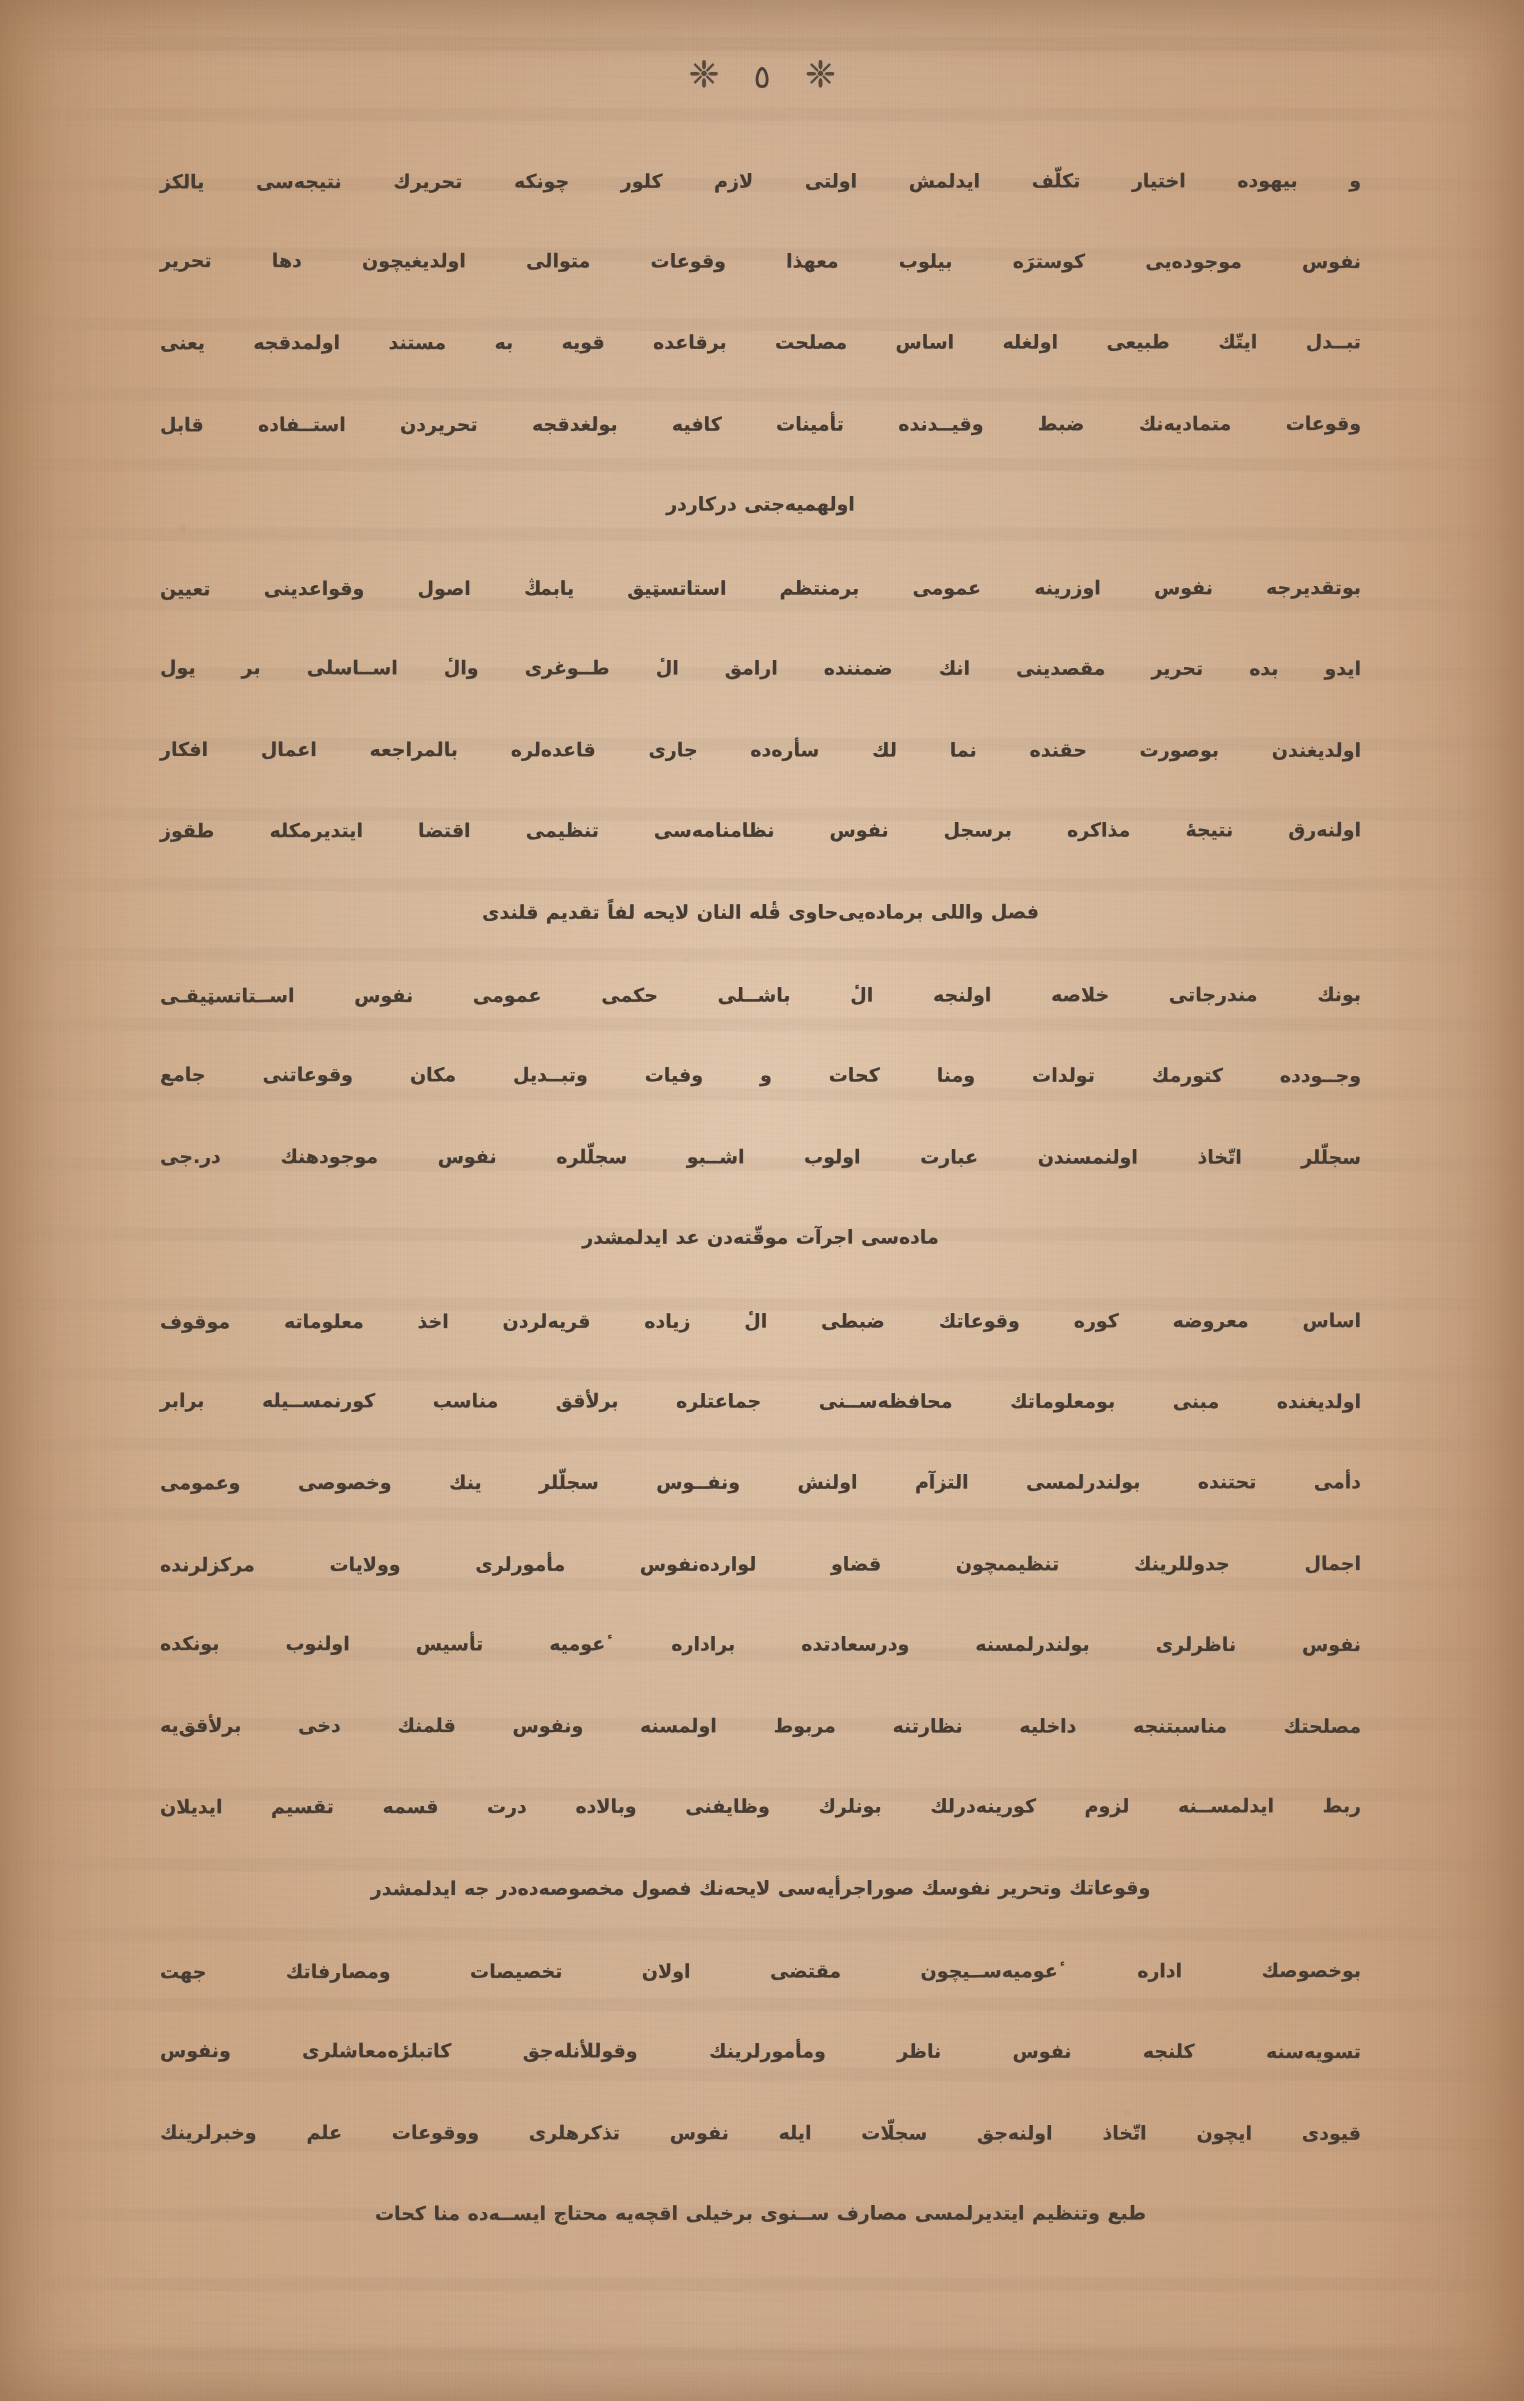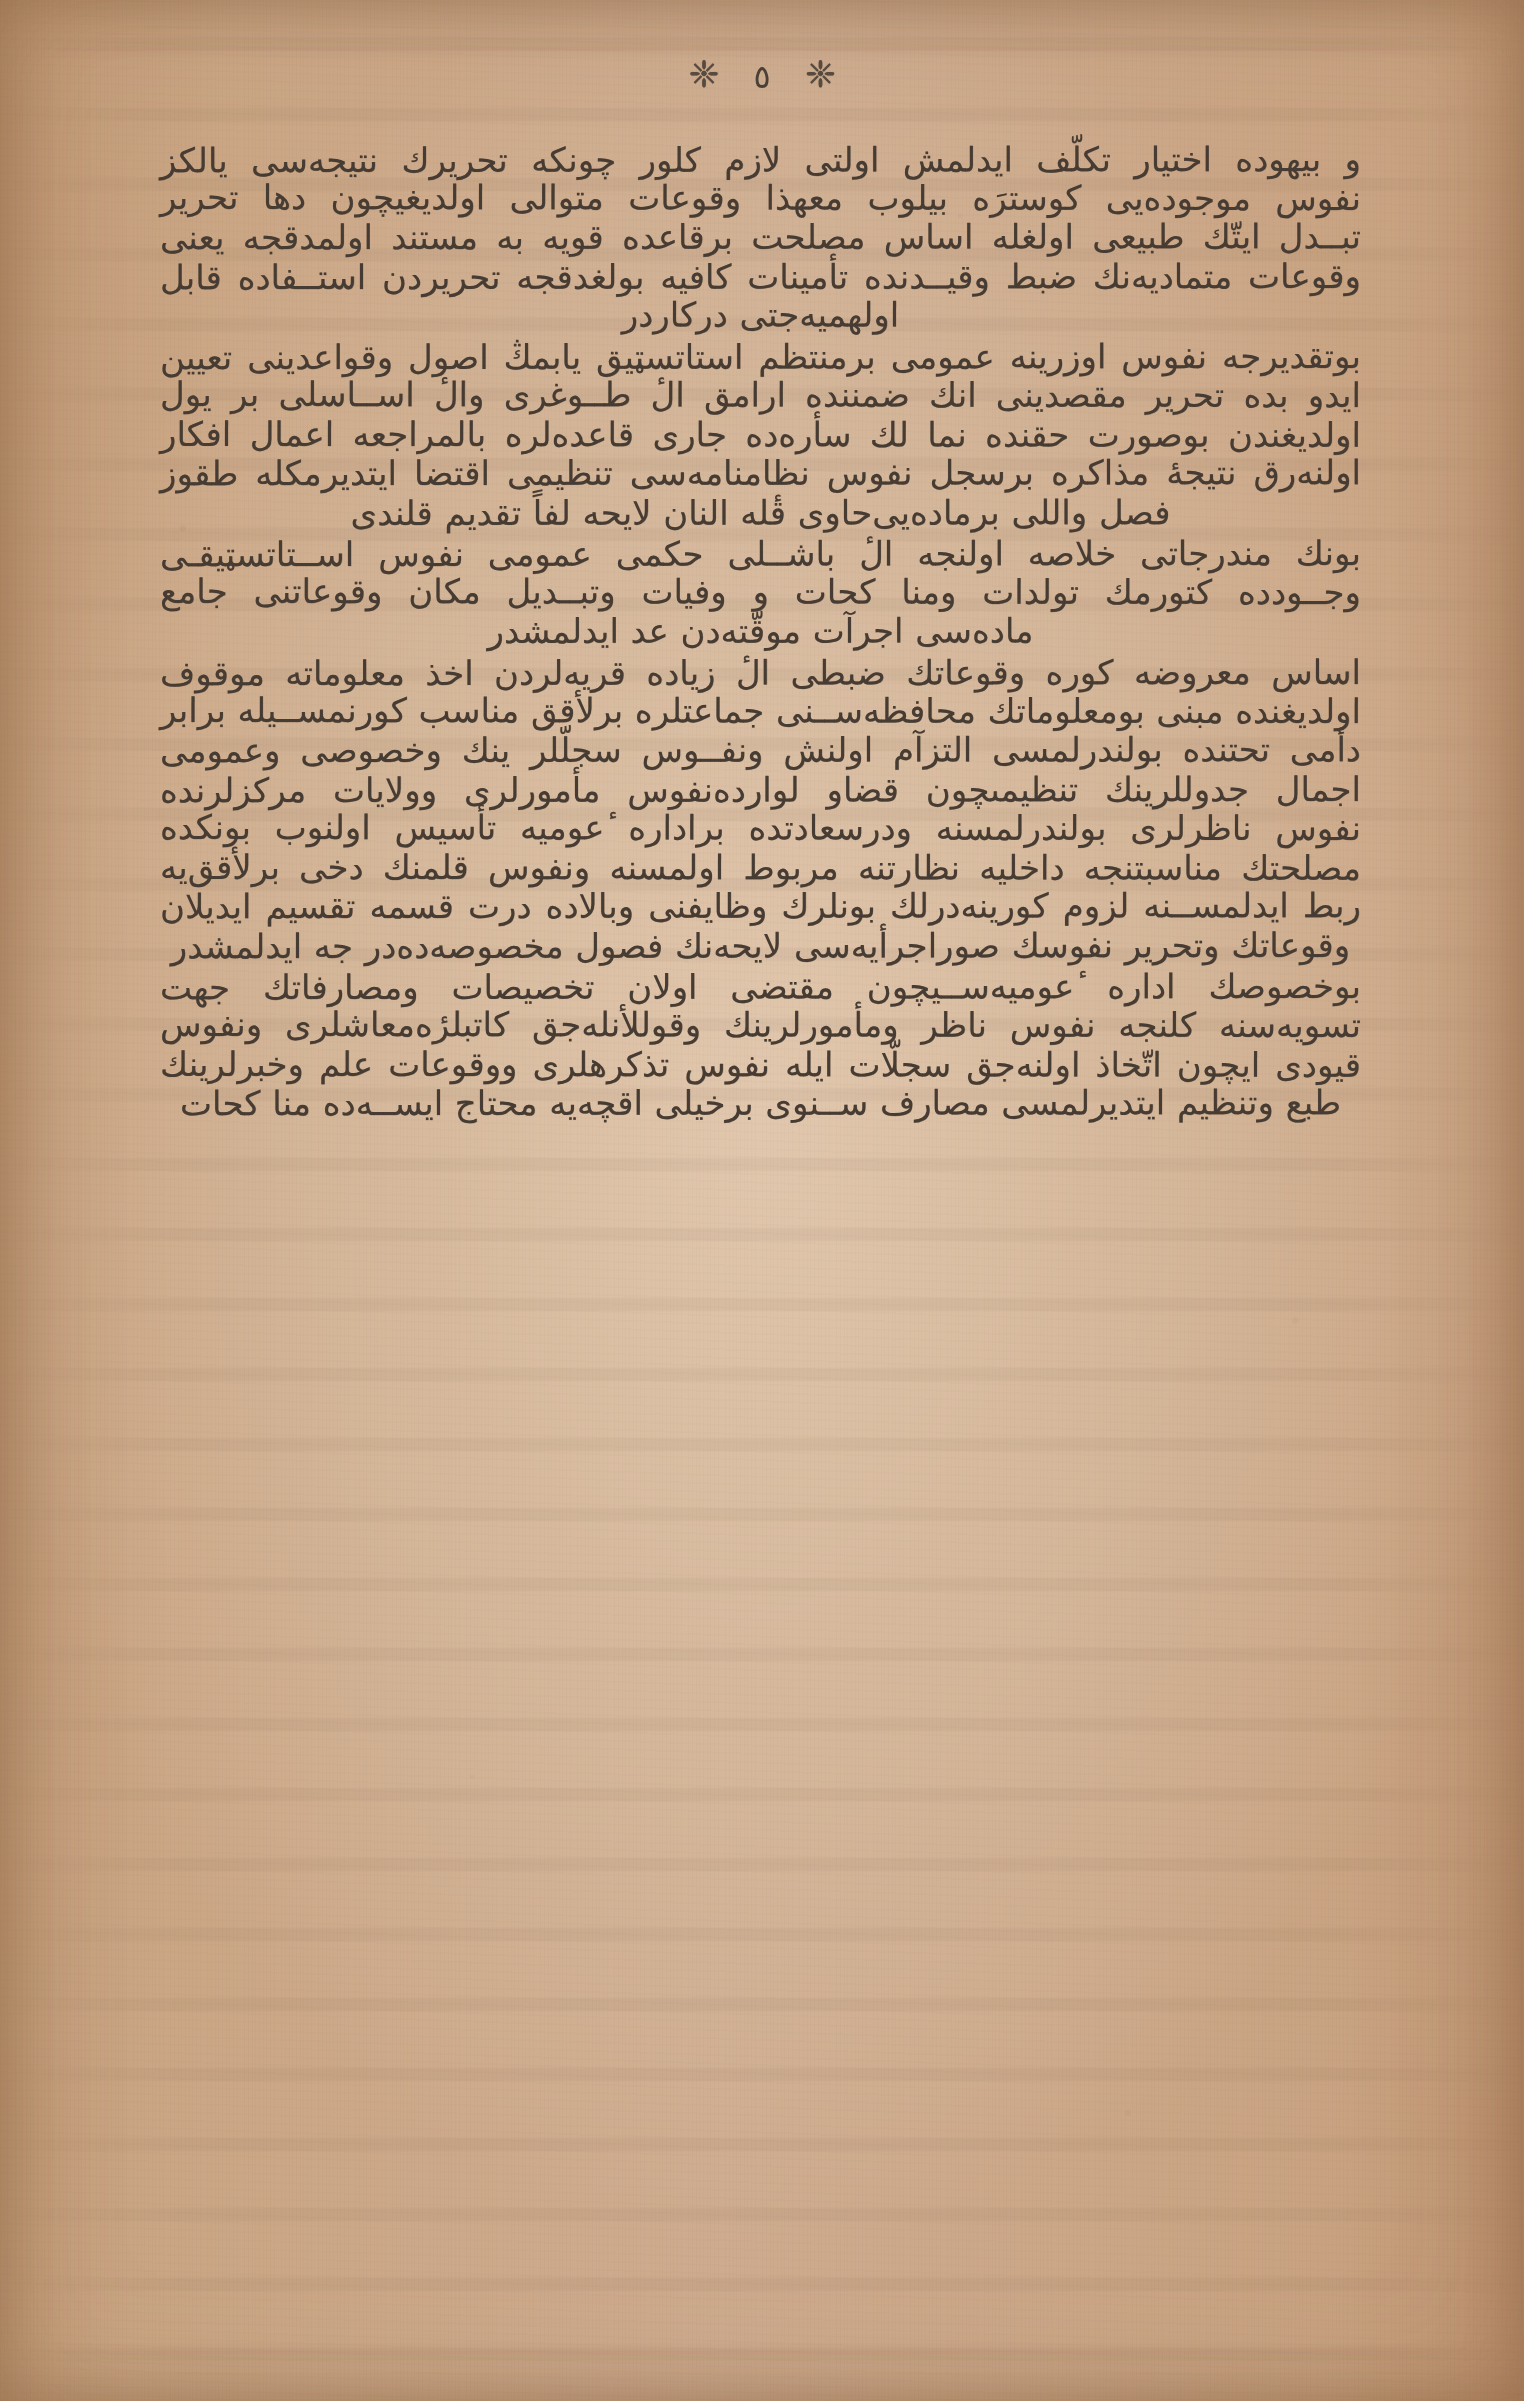--- a/index.html
+++ b/index.html
@@ -96,29 +96,30 @@
     right:163px;
     left:160px;
     direction:rtl;
     z-index:4;
   }
   .para{
     margin:0 0 1.9px 0;
     text-align:justify;
     text-align-last:center;
     font-family:"DejaVu Sans","Liberation Sans",sans-serif;
-    font-size:34px;
-    line-height:39px;
+    font-size:19px;
+    line-height:81px;
     color:#463c33;
     letter-spacing:0;
     word-spacing:0.9px;
     text-shadow:
        0.3px 0.2px 0 rgba(86,68,50,.42),
       -0.3px  0.3px 0 rgba(120,96,70,.18);
     filter:blur(0.1px);
+    font-weight:bold;
   }
   
   .para .ln{
     display:block;
     white-space:nowrap;
     text-align:justify;
   }
   .para .ln.full{
     text-align-last:justify;
   }
@@ -155,20 +156,21 @@
   <p class="para">
       <span class="ln full j1" style="white-space: nowrap; letter-spacing: 0px; word-spacing: 0px;">بوتقديرجه نفوس اوزرينه عمومى برمنتظم استاتسټيق يابمڭ اصول وقواعدينى تعيين</span>
       <span class="ln full j2" style="white-space: nowrap; letter-spacing: 0px; word-spacing: 0px;">ايدو بده تحرير مقصدينى انك ضمننده ارامق الٔ طــوغرى والٔ اســاسلى بر يول</span>
       <span class="ln full j3" style="white-space: nowrap; letter-spacing: 0px; word-spacing: 0px;">اولديغندن بوصورت حقنده نما لك سأره‌ده جارى قاعده‌لره بالمراجعه اعمال افكار</span>
       <span class="ln full j4" style="white-space: nowrap; letter-spacing: 0px; word-spacing: 0px;">اولنه‌رق نتيجهٔ مذاكره برسجل نفوس نظامنامه‌سى تنظيمى اقتضا ايتديرمكله طقوز</span>
       <span class="ln tail j1" style="white-space: nowrap;">فصل واللى برماده‌يى‌حاوى قٔله النان لايحه لفاً تقديم قلندى</span>
     </p>
   <p class="para">
       <span class="ln full j1" style="white-space: nowrap; letter-spacing: 0px; word-spacing: 0px;">بونك مندرجاتى خلاصه اولنجه الٔ باشــلى حكمى عمومى نفوس اســتاتسټيقـى</span>
       <span class="ln full j2" style="white-space: nowrap; letter-spacing: 0px; word-spacing: 0px;">وجــودده كتورمك تولدات ومنا كحات و وفيات وتبــديل مكان وقوعاتنى جامع</span>
+      <span class="ln full j3" style="white-space: nowrap; letter-spacing: 0px; word-spacing: 0px;">سجلّلر اتّخاذ اولنمسندن عبارت اولوب اشــبو سجلّلره نفوس موجودهنك در.جى</span>
       <span class="ln tail j4" style="white-space: nowrap;">ماده‌سى اجرآت موقّته‌دن عد ايدلمشدر</span>
     </p>
   <p class="para">
       <span class="ln full j1" style="white-space: nowrap; letter-spacing: 0px; word-spacing: 0px;">اساس معروضه كوره وقوعاتك ضبطى الٔ زياده قريه‌لردن اخذ معلوماته موقوف</span>
       <span class="ln full j2" style="white-space: nowrap; letter-spacing: 0px; word-spacing: 0px;">اولديغنده مبنى بومعلوماتك محافظه‌ســنى جماعتلره برلأقق مناسب كورنمســيله برابر</span>
       <span class="ln full j4" style="white-space: nowrap; letter-spacing: 0px; word-spacing: 0px;">دأمى تحتنده بولندرلمسى التزآم اولنش ونفــوس سجلّلر ينك وخصوصى وعمومى</span>
       <span class="ln full j1" style="white-space: nowrap; letter-spacing: 0px; word-spacing: 0px;">اجمال جدوللرينك تنظيمىچون قضاو لوارده‌نفوس مأمورلرى وولايات مركزلرنده</span>
       <span class="ln full j2" style="white-space: nowrap; letter-spacing: 0px; word-spacing: 0px;">نفوس ناظرلرى بولندرلمسنه ودرسعادتده براداره ٔعوميه تأسيس اولنوب بونكده</span>
       <span class="ln full j3" style="white-space: nowrap; letter-spacing: 0px; word-spacing: 0px;">مصلحتك مناسبتنجه داخليه نظارتنه مربوط اولمسنه ونفوس قلمنك دخى برلأقق‌يه</span>
       <span class="ln full j4" style="white-space: nowrap; letter-spacing: 0px; word-spacing: 0px;">ربط ايدلمســنه لزوم كورينه‌درلك بونلرك وظايفنى وبالاده درت قسمه تقسيم ايديلان</span>

